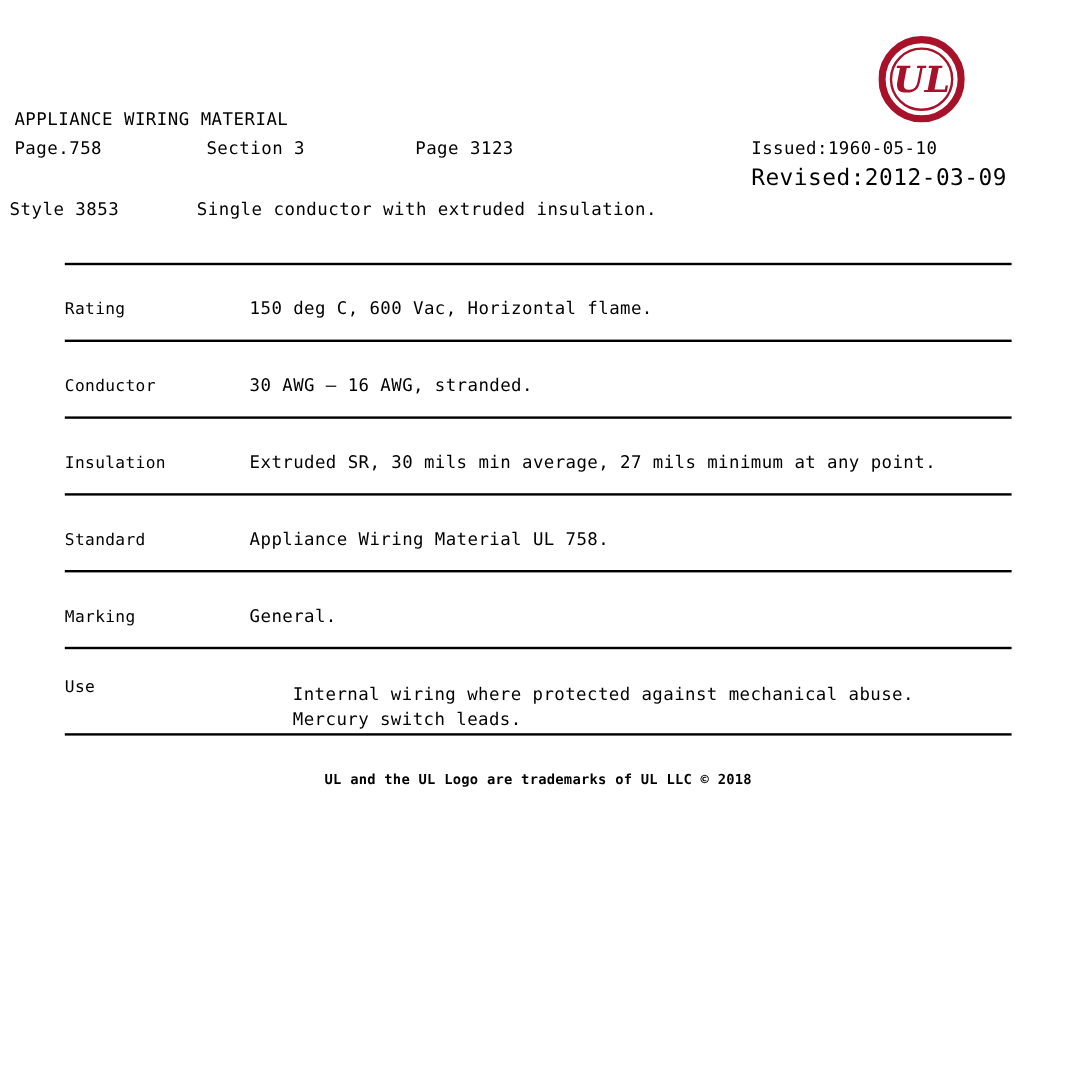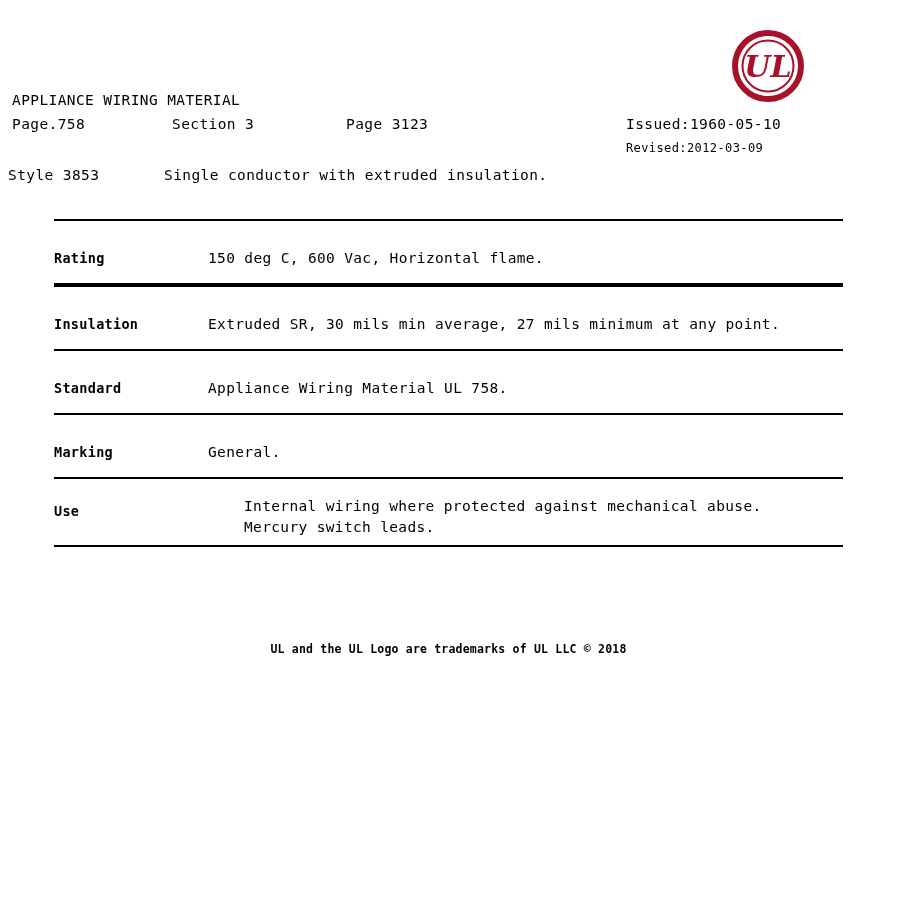--- a/index.html
+++ b/index.html
@@ -51,21 +51,21 @@
     letter-spacing: 0.4px;
     line-height: 24px;
   }
   .hdr-subj   { position: absolute; left: 0px; }
   .hdr-section{ position: absolute; left: 160px; text-align: right; }
   .hdr-page   { position: absolute; left: 334px; }
   .hdr-issued { position: absolute; left: 614px; }
   .hdr-row3 {
     position: relative;
     height: 24px;
-    font-size: 12px;
+    font-size: 19px;
     letter-spacing: 0.4px;
     line-height: 24px;
   }
   .hdr-revised{ position: absolute; left: 614px; }
 
   .style-row {
     position: absolute;
     left: 8px;
     top: 163px;
     width: 880px;
@@ -93,34 +93,34 @@
     position: relative;
     display: flex;
     align-items: flex-start;
     padding: 0;
     min-height: 62px;
   }
   .spec-label {
     width: 154px;
     flex: 0 0 154px;
     font-size: 13.5px;
-    font-weight: bold;
+    font-weight: normal;
     letter-spacing: 0.3px;
     padding-top: 29px;
   }
   .spec-value {
     flex: 1 1 auto;
     font-size: 14.5px;
     letter-spacing: 0.35px;
     line-height: 21px;
     padding-top: 27px;
     white-space: pre-line;
   }
   .spec-row.two-line .spec-label { padding-top: 24px; }
-  .spec-row.two-line .spec-value { padding-top: 17px; }
+  .spec-row.two-line .spec-value { padding-top: 28px; }
   .spec-row.two-line { min-height: 66px; gap: 36px; }
 
   .footer-note {
     position: absolute;
     left: 0;
     top: 642px;
     width: 873px;
     text-align: center;
     font-size: 11.5px;
     font-weight: bold;
@@ -163,20 +163,24 @@
 
     <div class="rule"></div>
 
     <div class="spec-row">
       <div class="spec-label">Rating</div>
       <div class="spec-value">150 deg C, 600 Vac, Horizontal flame.</div>
     </div>
 
     <div class="rule"></div>
 
+    <div class="spec-row">
+      <div class="spec-label">Conductor</div>
+      <div class="spec-value">30 AWG – 16 AWG, stranded.</div>
+    </div>
 
     <div class="rule"></div>
 
     <div class="spec-row">
       <div class="spec-label">Insulation</div>
       <div class="spec-value">Extruded SR, 30 mils min average, 27 mils minimum at any point.</div>
     </div>
 
     <div class="rule"></div>
 

